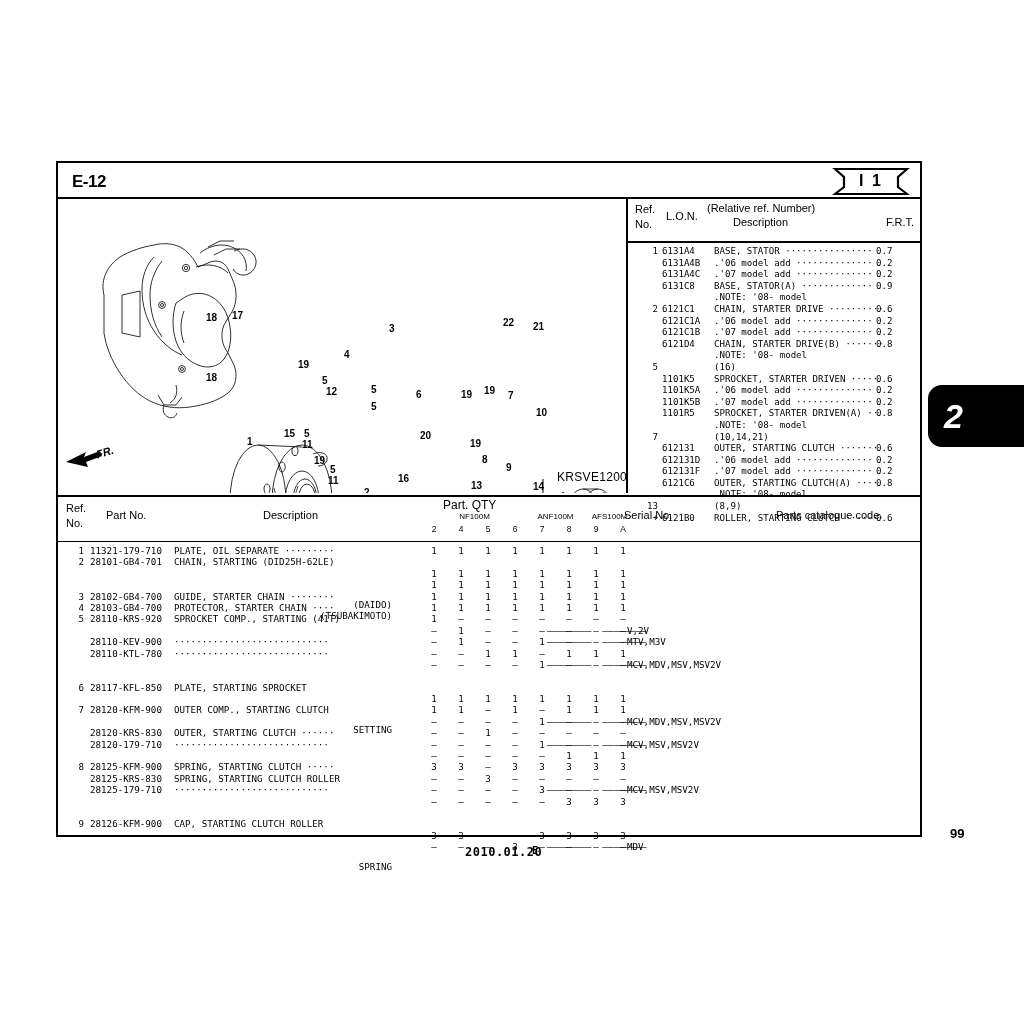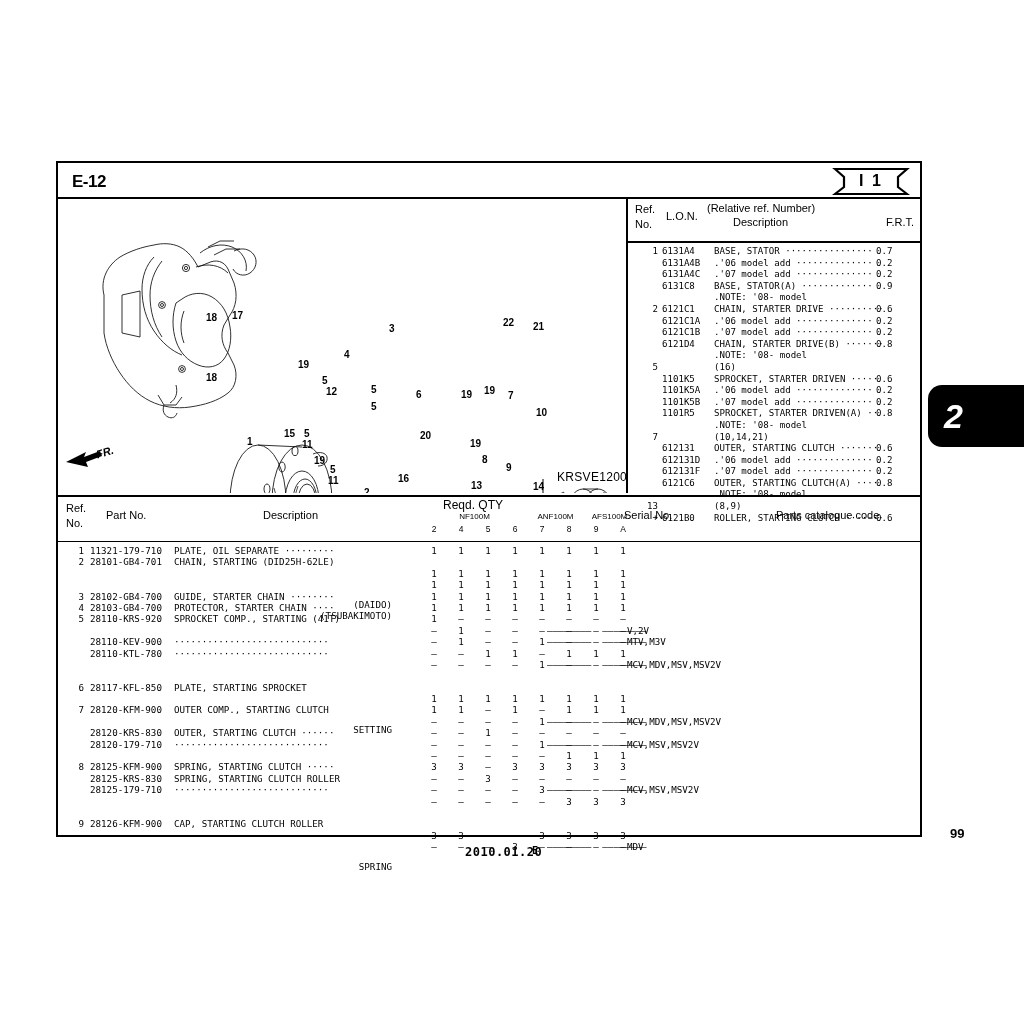--- a/index.html
+++ b/index.html
@@ -547,21 +547,21 @@
   </div>
 
   <div class="lowerblock">
     <div class="parts-head">
       <div class="ph-ref">
         <div>Ref.</div>
         <div>No.</div>
       </div>
       <div class="ph-part">Part  No.</div>
       <div class="ph-desc">Description</div>
-      <div class="ph-reqd">Reqd.  QTY</div>
+      <div class="ph-reqd">Part.  QTY</div>
       <div class="ph-serial">Serial  No.</div>
       <div class="ph-cat">Parts  catalogue  code</div>
       <div id="qty-head-groups">
           <div class="ph-grp" style="left: 386.5px; width: 60px;">NF100M</div>
           <div class="ph-num" style="left: 370px;">2</div>
           <div class="ph-num" style="left: 397px;">4</div>
           <div class="ph-num" style="left: 424px;">5</div>
           <div class="ph-num" style="left: 451px;">6</div>
           <div class="ph-grp" style="left: 467.5px; width: 60px;">ANF100M</div>
           <div class="ph-num" style="left: 478px;">7</div>

